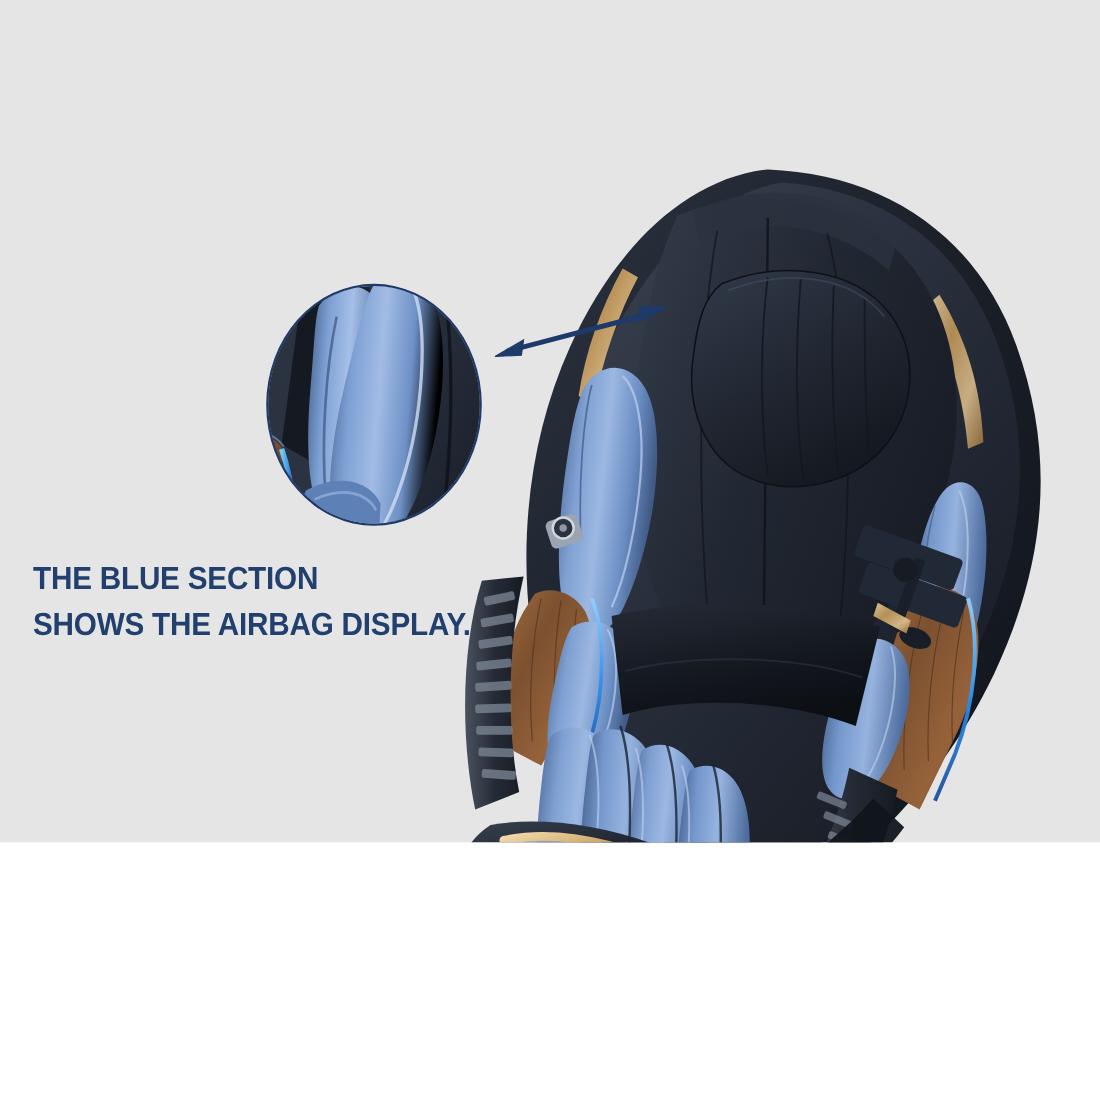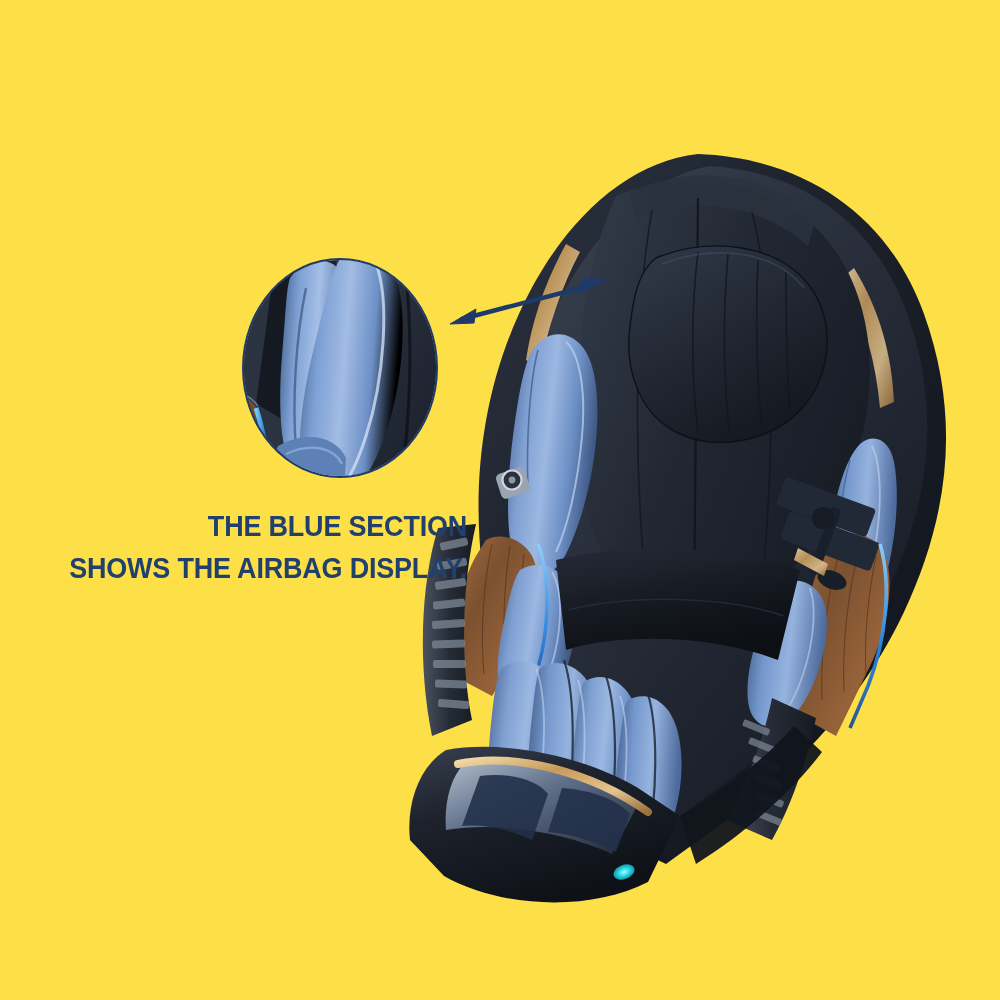--- a/index.html
+++ b/index.html
@@ -7,24 +7,23 @@
     margin: 0;
     padding: 0;
     background: #ffffff;
   }
   body {
     font-family: "Liberation Sans", sans-serif;
   }
   #stage {
     position: relative;
     width: 1000px;
-    height: 1000px;
-    background: #fde047;
+    height: 766px;
+    background: #e5e5e5;
     overflow: hidden;
-    text-align: right;
   }
 
   
   #caption {
     position: absolute;
     left: 30px;
     top: 505px;
     width: 470px;
     color: #21406e;
     font-family: "Liberation Sans", sans-serif;

